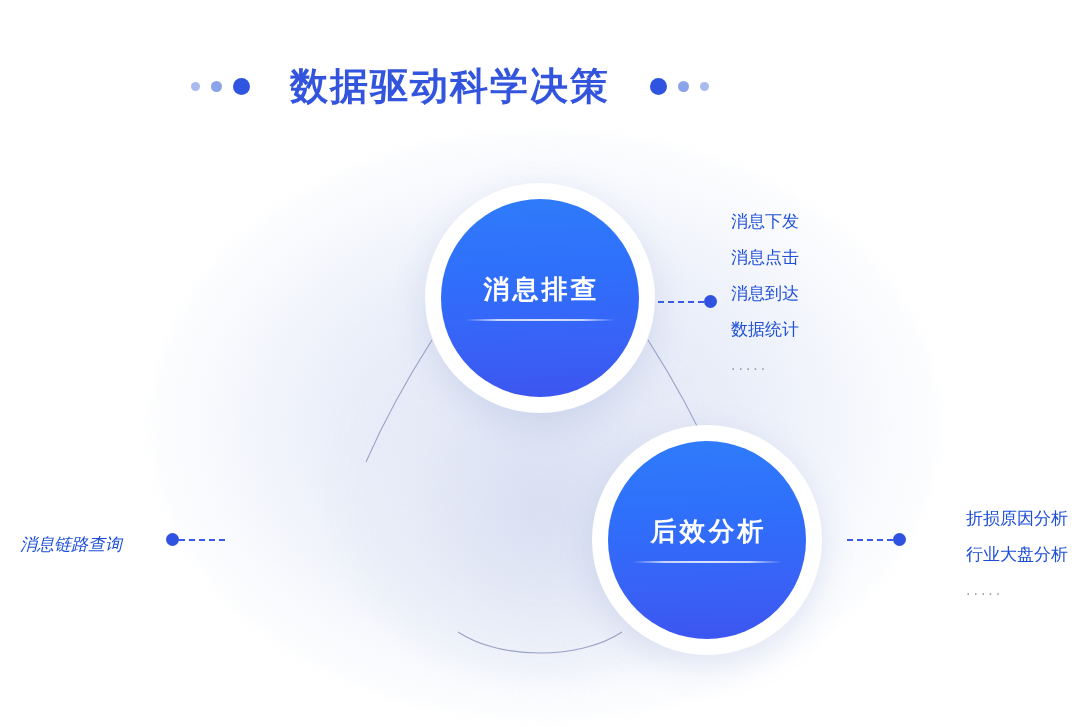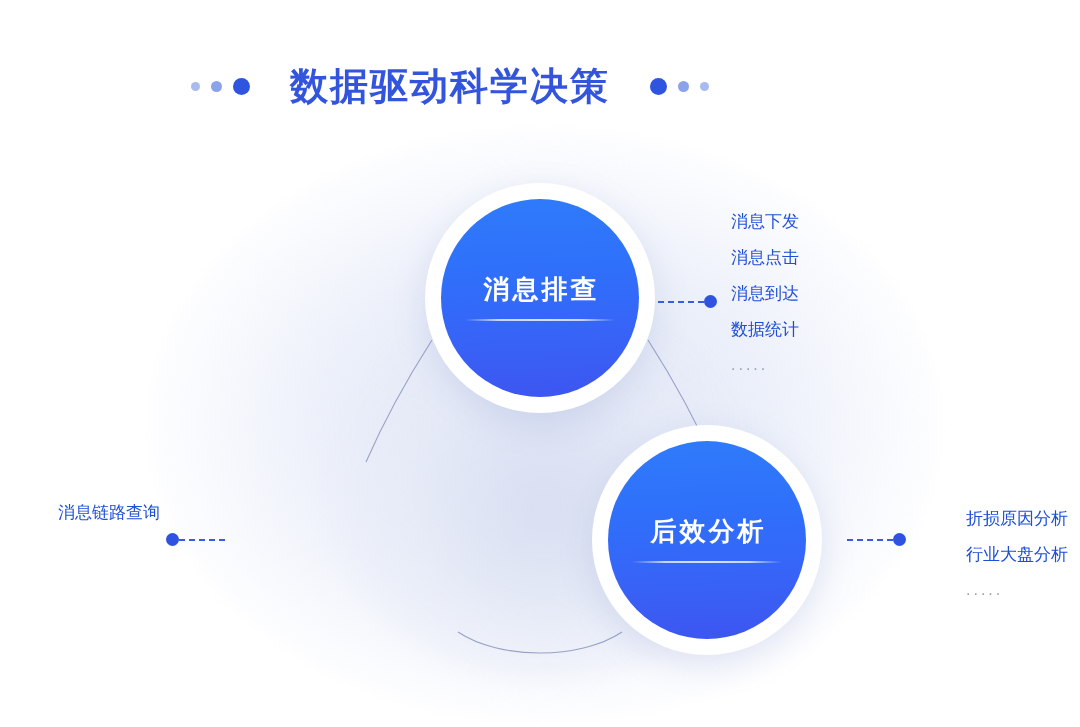--- a/index.html
+++ b/index.html
@@ -192,23 +192,23 @@
     font-size: 16px;
   }
 
   #labels-top-right {
     left: 731px;
     top: 213px;
     text-align: left;
   }
   #labels-left {
     right: 920px;
-    top: 504px;
-    text-align: right;
+    top: 536px;
     width: 140px;
+    font-style: italic;
   }
   #labels-left .line { margin-bottom: 0; }
   #labels-bottom-right {
     left: 966px;
     top: 510px;
     text-align: left;
   }
 </style>
 </head>
 <body>

